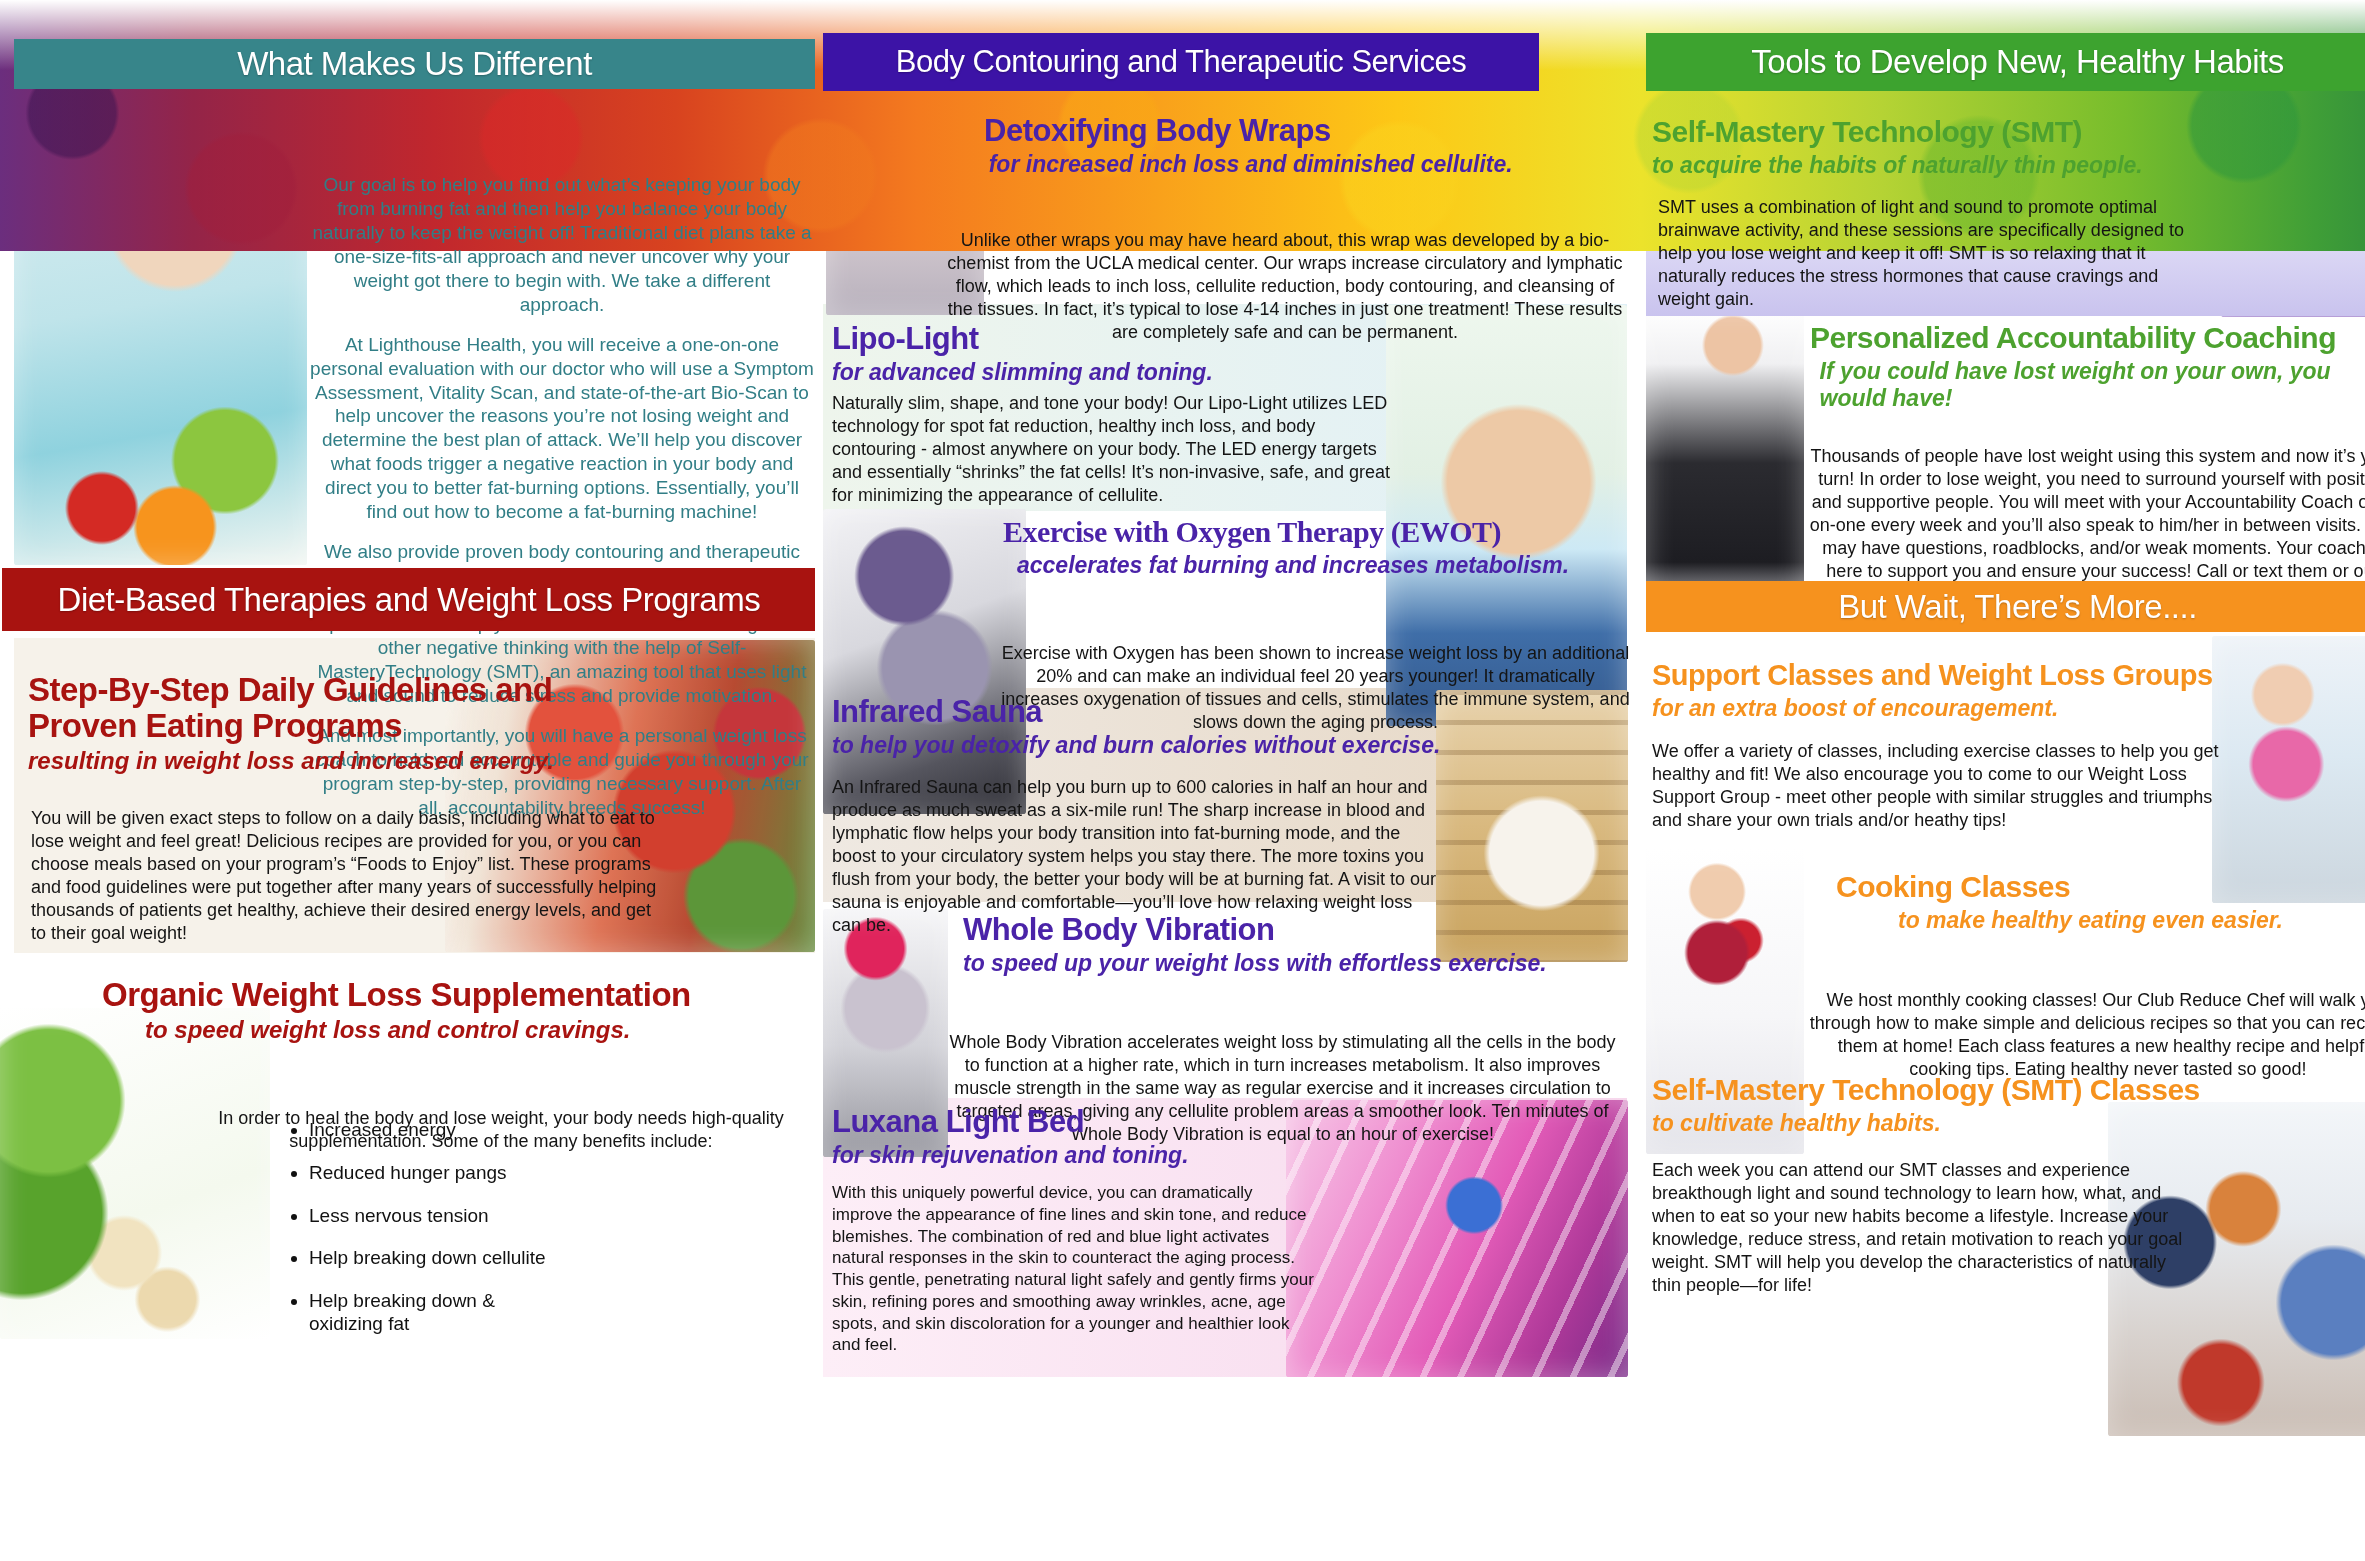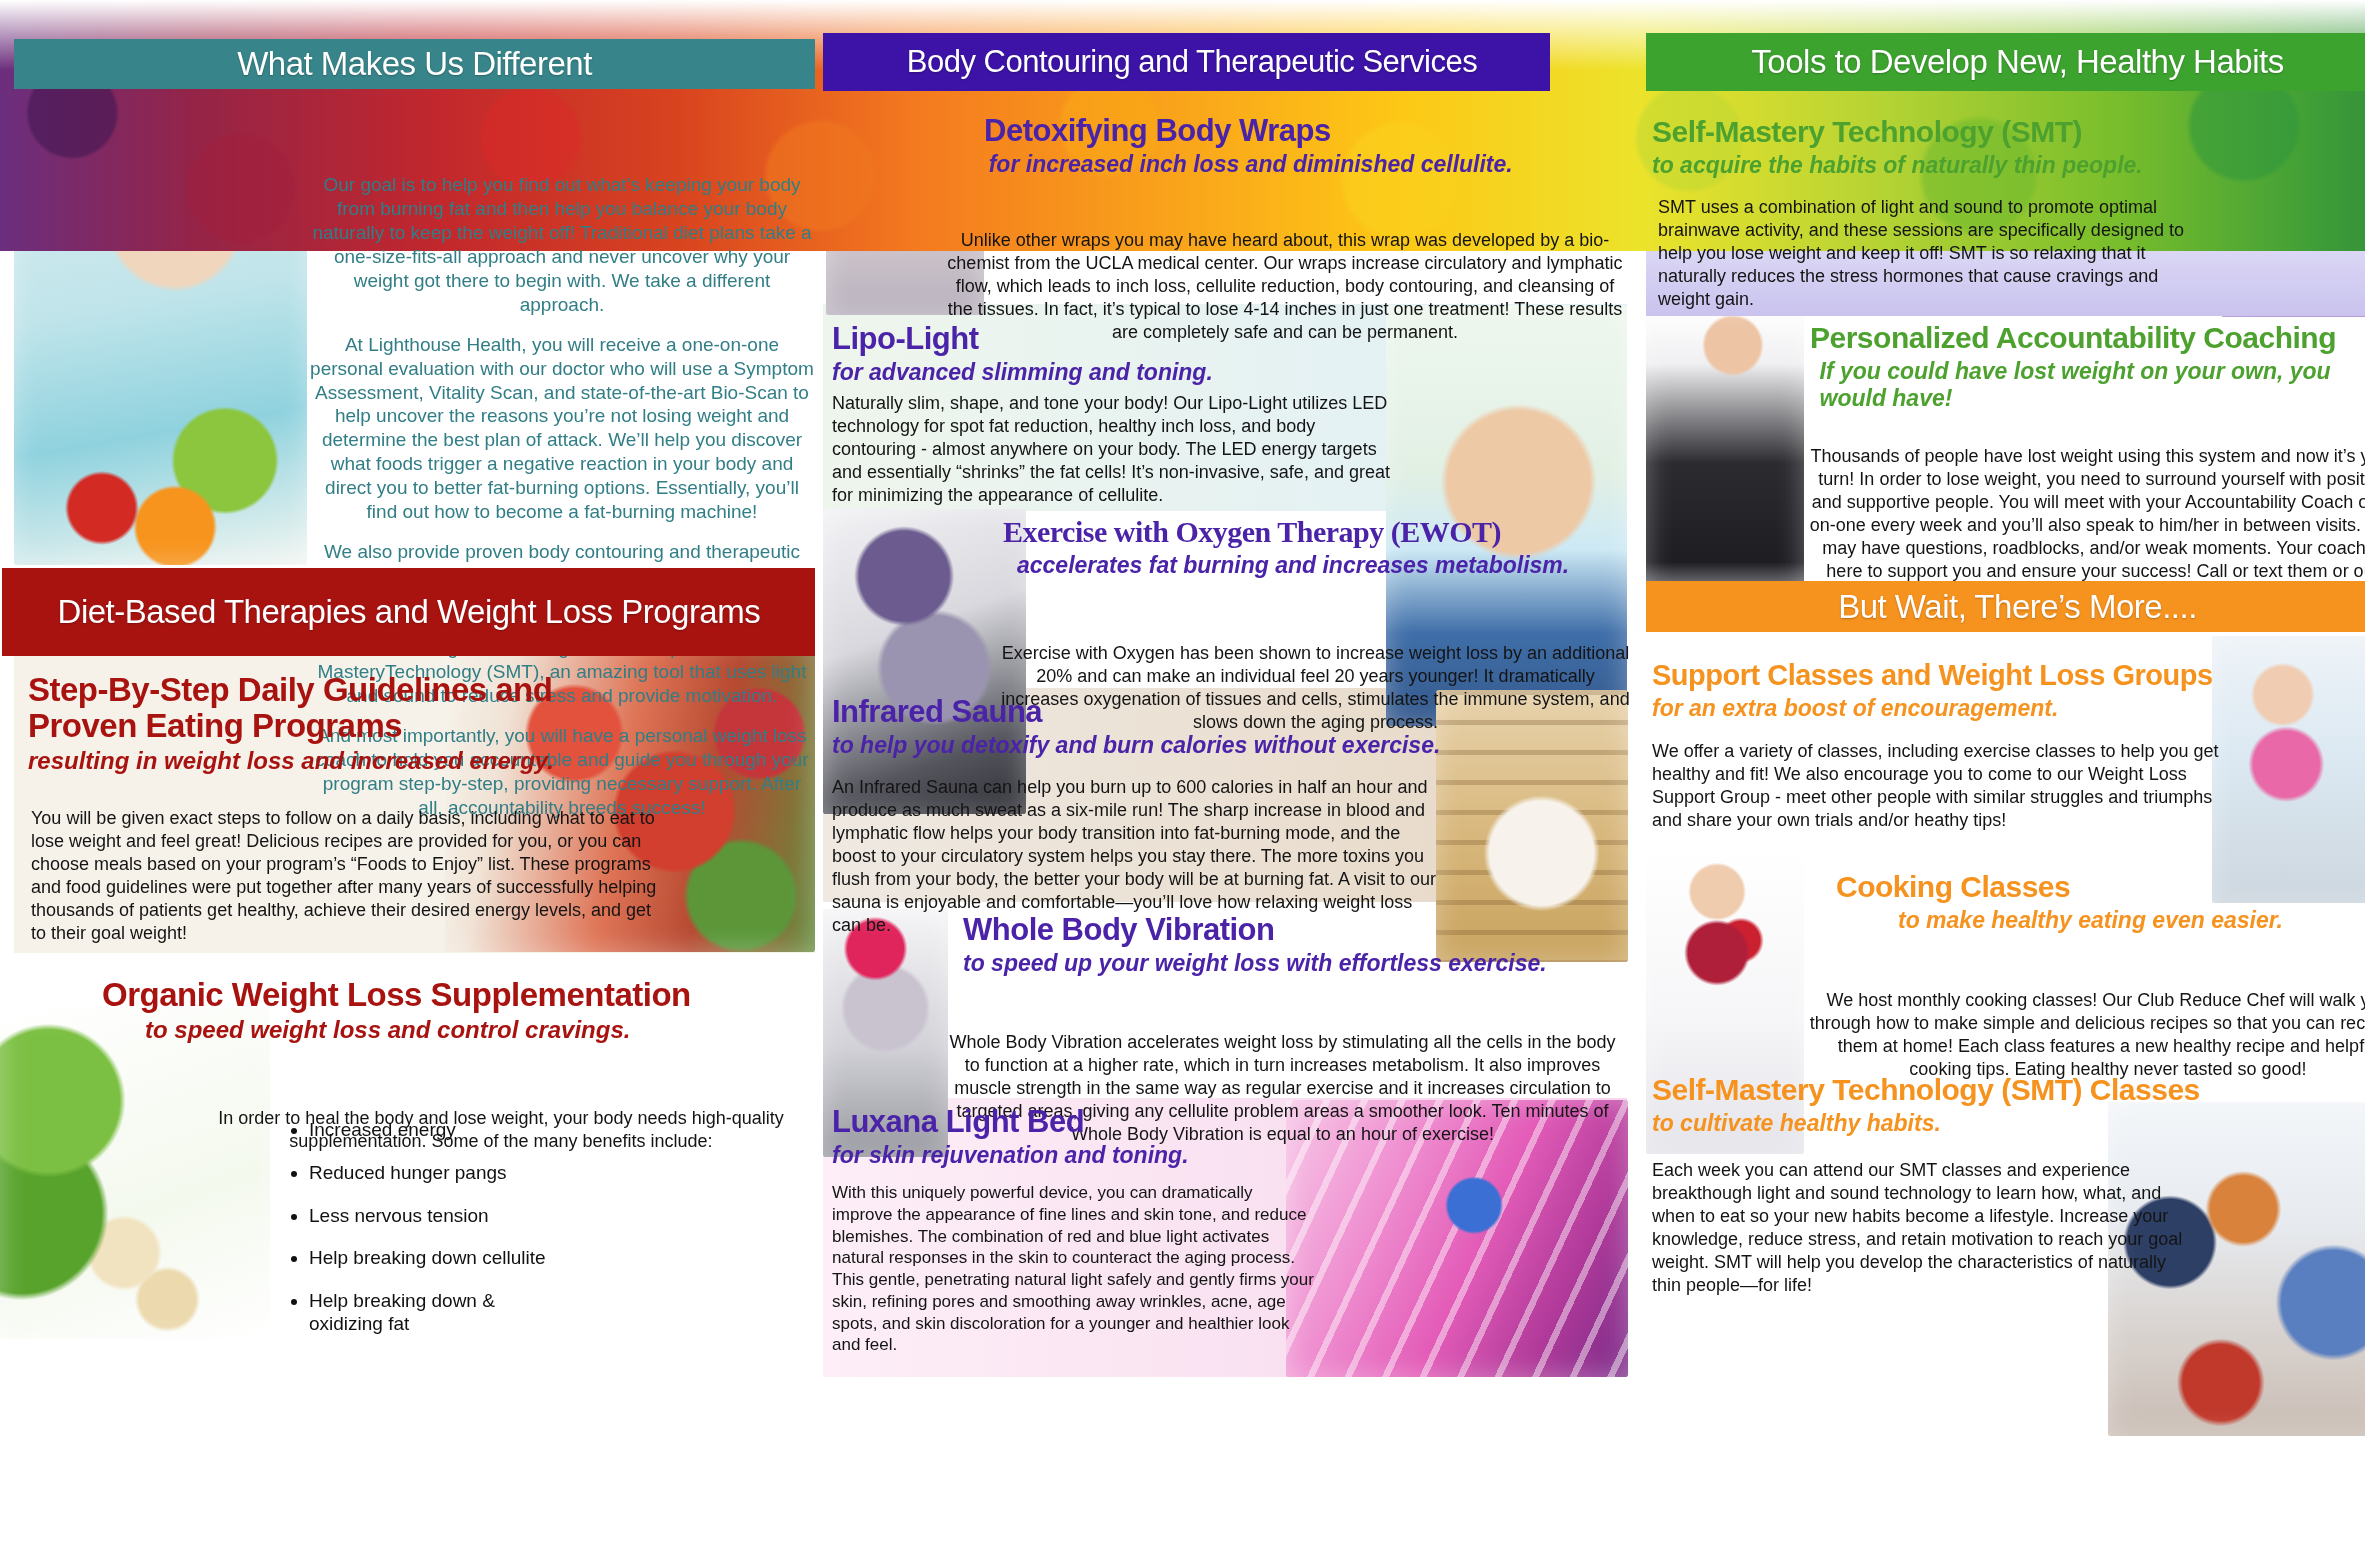--- a/index.html
+++ b/index.html
@@ -3,21 +3,21 @@
 <meta charset="utf-8">
 <title>Brochure</title>
 <style>
   html,body{margin:0;padding:0;background:#ffffff;}
   #canvas{position:relative;width:2413px;height:1561px;background:#ffffff;overflow:hidden;
           font-family:"Liberation Sans","DejaVu Sans",sans-serif;color:#111;}
   .bar{position:absolute;display:flex;align-items:center;justify-content:center;z-index:3;
        color:#fff;font-weight:normal;font-size:33px;letter-spacing:-0.5px;text-shadow:0 1.4px 1.9px rgba(0,0,0,.25);}
   .bar-teal{background:var(--teal,#37858a);}
   .bar-red{background:var(--dark_red,#a81310);}
-  .bar-purple{background:var(--purple,#3c13a6);padding-left:11px;}
+  .bar-purple{background:var(--purple,#3c13a6);}
   .bar-green{background:var(--green,#3da32f);}
   .bar-orange{background:var(--orange,#f6921e);}
   .txt{position:absolute;z-index:3;}
   .bgbox{position:absolute;z-index:0;}
   .photo{position:absolute;z-index:1;border-radius:2.8px;box-shadow:inset 0 0 28px rgba(255,255,255,.35);}
   .title{font-weight:bold;line-height:1.08;letter-spacing:-0.5px;}
   .t-red{color:var(--dark_red,#a81310);font-size:33px;}
   .t-purple{color:var(--purple_heading,#4a23a8);font-size:31px;}
   .t-green{color:var(--green_heading,#4da22f);font-size:30px;}
   .t-orange{color:var(--orange,#f6921e);font-size:30px;}
@@ -148,21 +148,21 @@
     <span>What Makes Us Different</span>
   </div>
 
   <div class="txt intro" style="left:310px;top:173px;width:504px;">
     <p>Our goal is to help you find out what’s keeping your body from burning fat and then help you balance your body naturally to keep the weight off! Traditional diet plans take a one-size-fits-all approach and never uncover why your weight got there to begin with. We take a different approach.</p>
     <p>At Lighthouse Health, you will receive a one-on-one personal evaluation with our doctor who will use a Symptom Assessment, Vitality Scan, and state-of-the-art Bio-Scan to help uncover the reasons you’re not losing weight and determine the best plan of attack. We’ll help you discover what foods trigger a negative reaction in your body and direct you to better fat-burning options. Essentially, you’ll find out how to become a fat-burning machine!</p>
     <p>We also provide proven body contouring and therapeutic services to assist in your weight loss. These services will help to detoxify your body and speed up the weight loss process. We’ll help you overcome emotional eating and other negative thinking with the help of Self-MasteryTechnology (SMT), an amazing tool that uses light and sound to reduce stress and provide motivation.</p>
     <p>And most importantly, you will have a personal weight loss coach to hold you accountable and guide you through your program step-by-step, providing necessary support. After all, accountability breeds success!</p>
   </div>
 
-  <div class="bar bar-red" style="left:2.4px;top:568px;width:813px;height:88px;">
+  <div class="bar bar-red" style="left:2.4px;top:568px;width:813px;height:63px;">
     <span>Diet-Based Therapies and Weight Loss Programs</span>
   </div>
 
   <div class="txt" style="left:28px;top:672px;width:530px;">
     <div class="title t-red">Step-By-Step Daily Guidelines and Proven Eating Programs</div>
     <div class="sub s-red">resulting in weight loss and increased energy.</div>
   </div>
   <div class="txt body" style="left:31px;top:807px;width:629px;">You will be given exact steps to follow on a daily basis, including what to eat to lose weight and feel great! Delicious recipes are provided for you, or you can choose meals based on your program’s “Foods to Enjoy” list. These programs and food guidelines were put together after many years of successfully helping thousands of patients get healthy, achieve their desired energy levels, and get to their goal weight!</div>
 
   <div class="txt" style="left:102px;top:977px;width:662px;">

